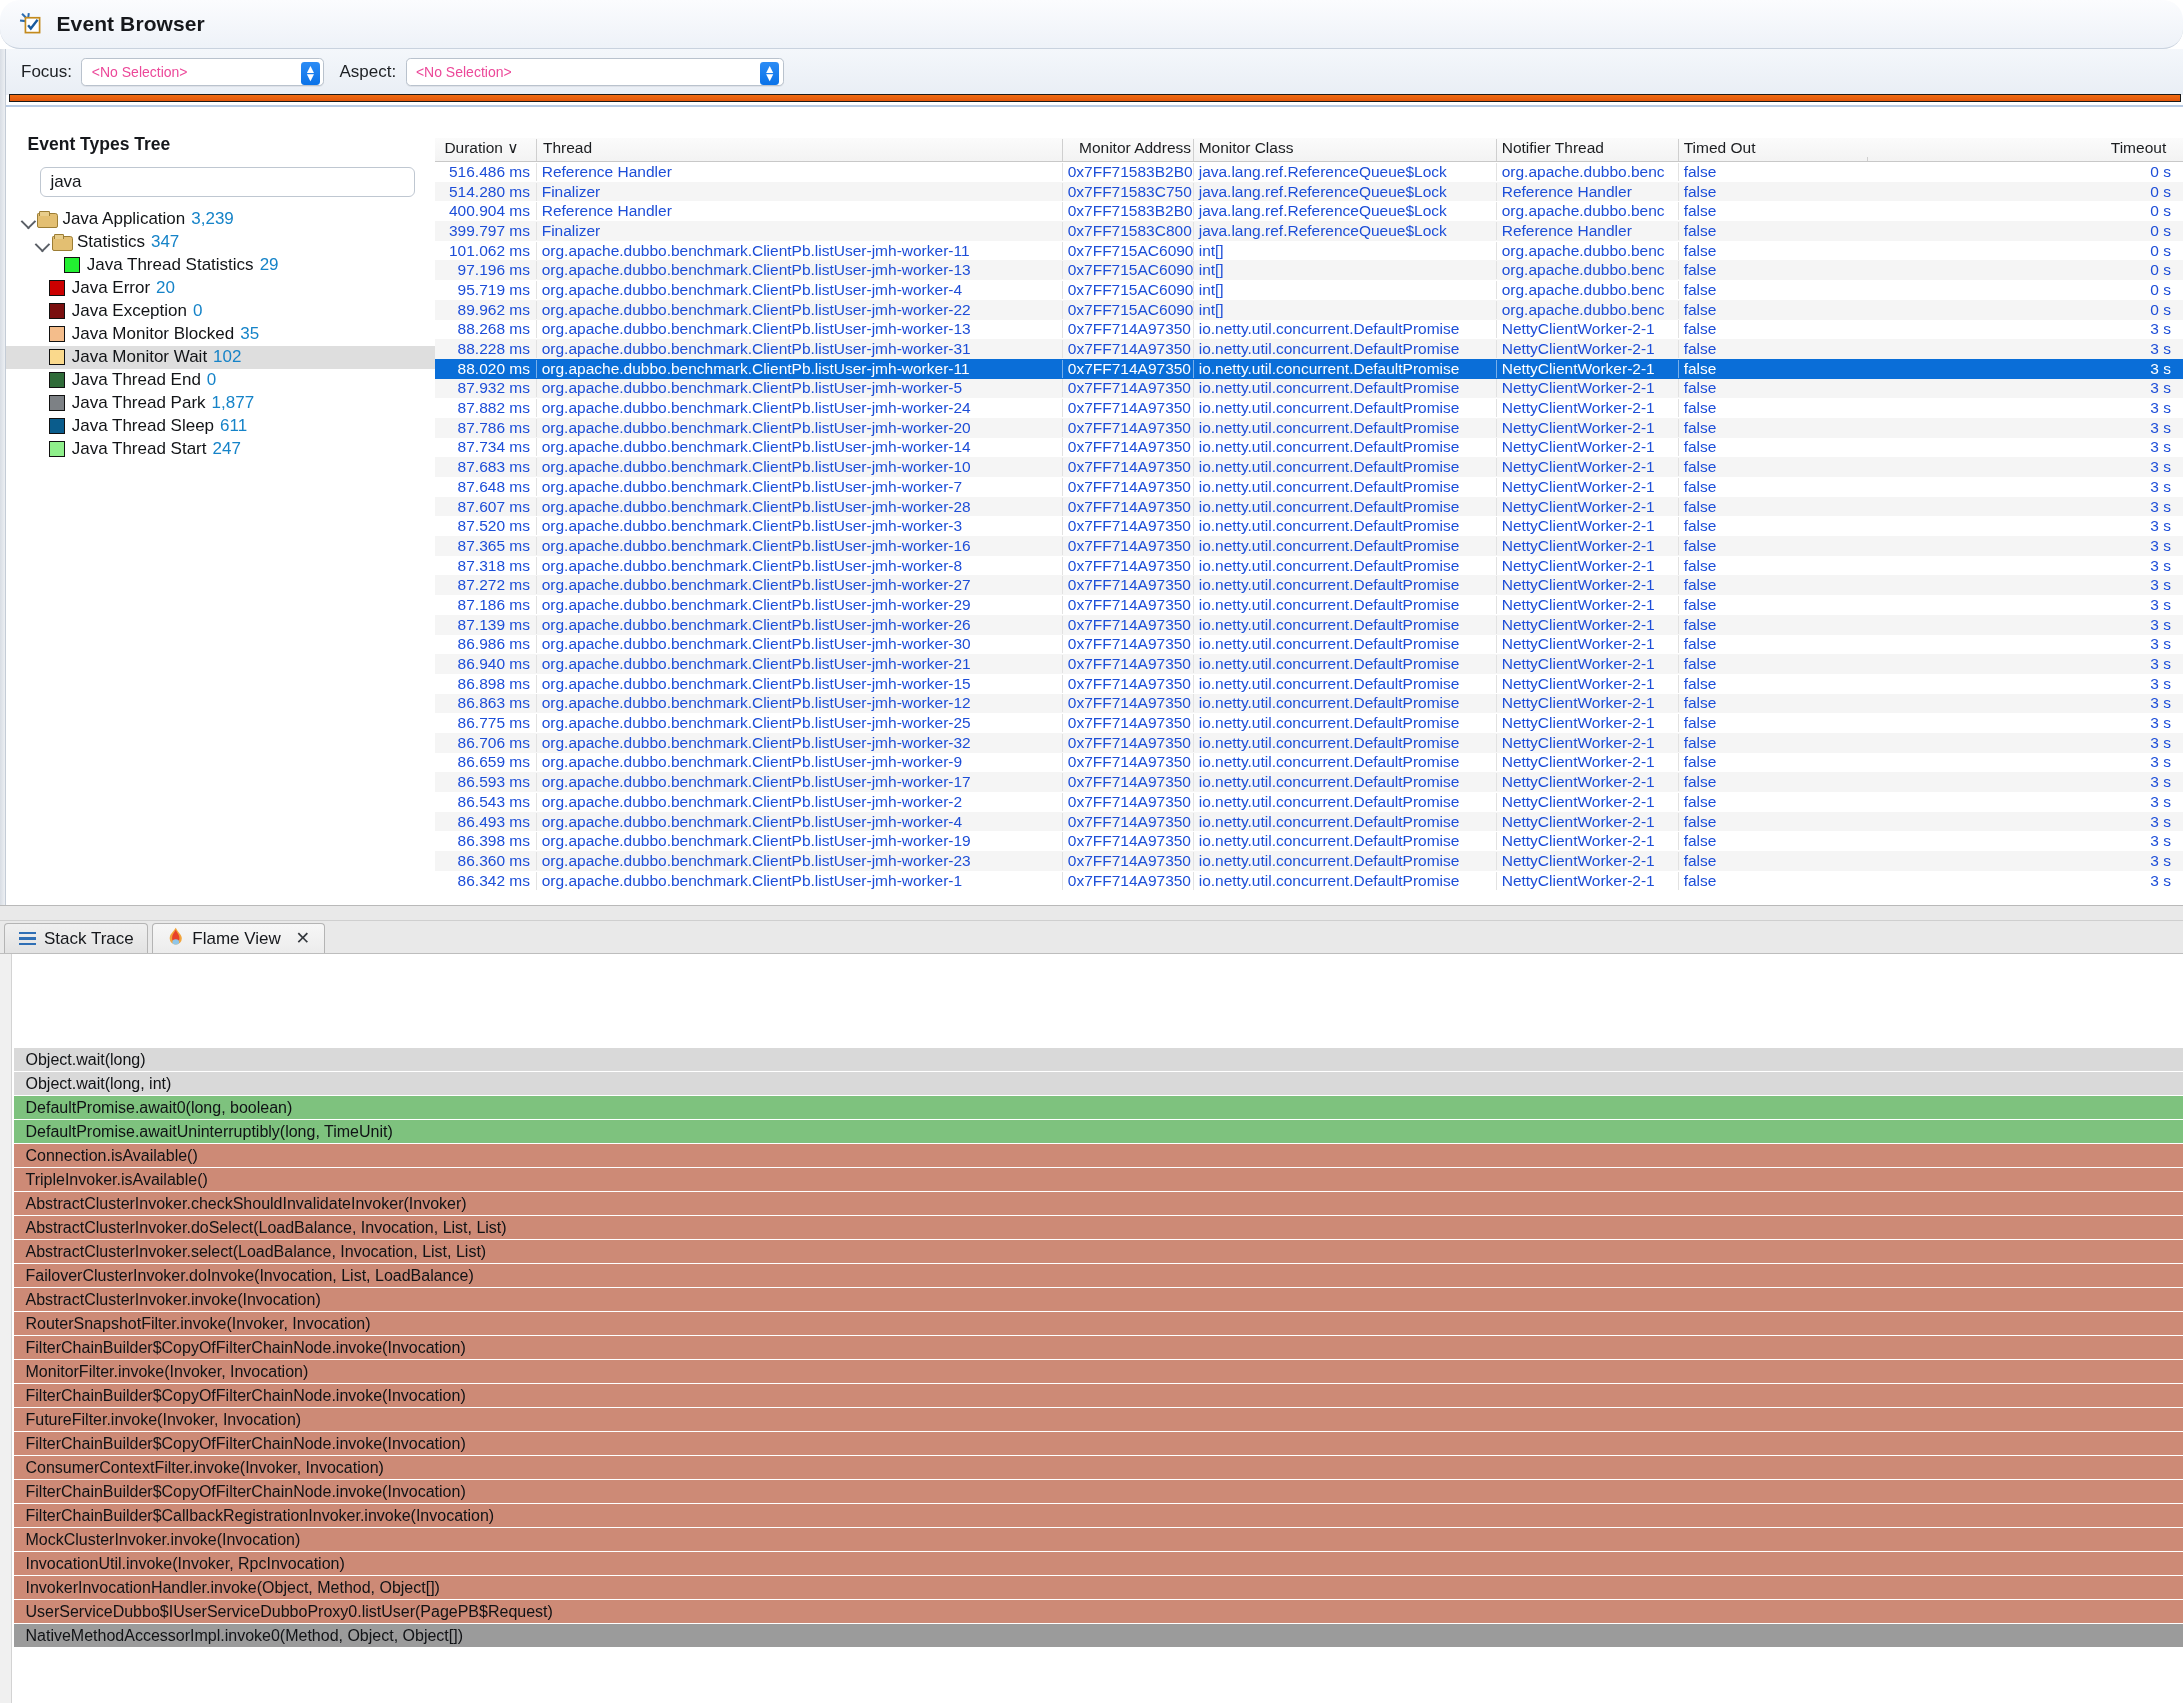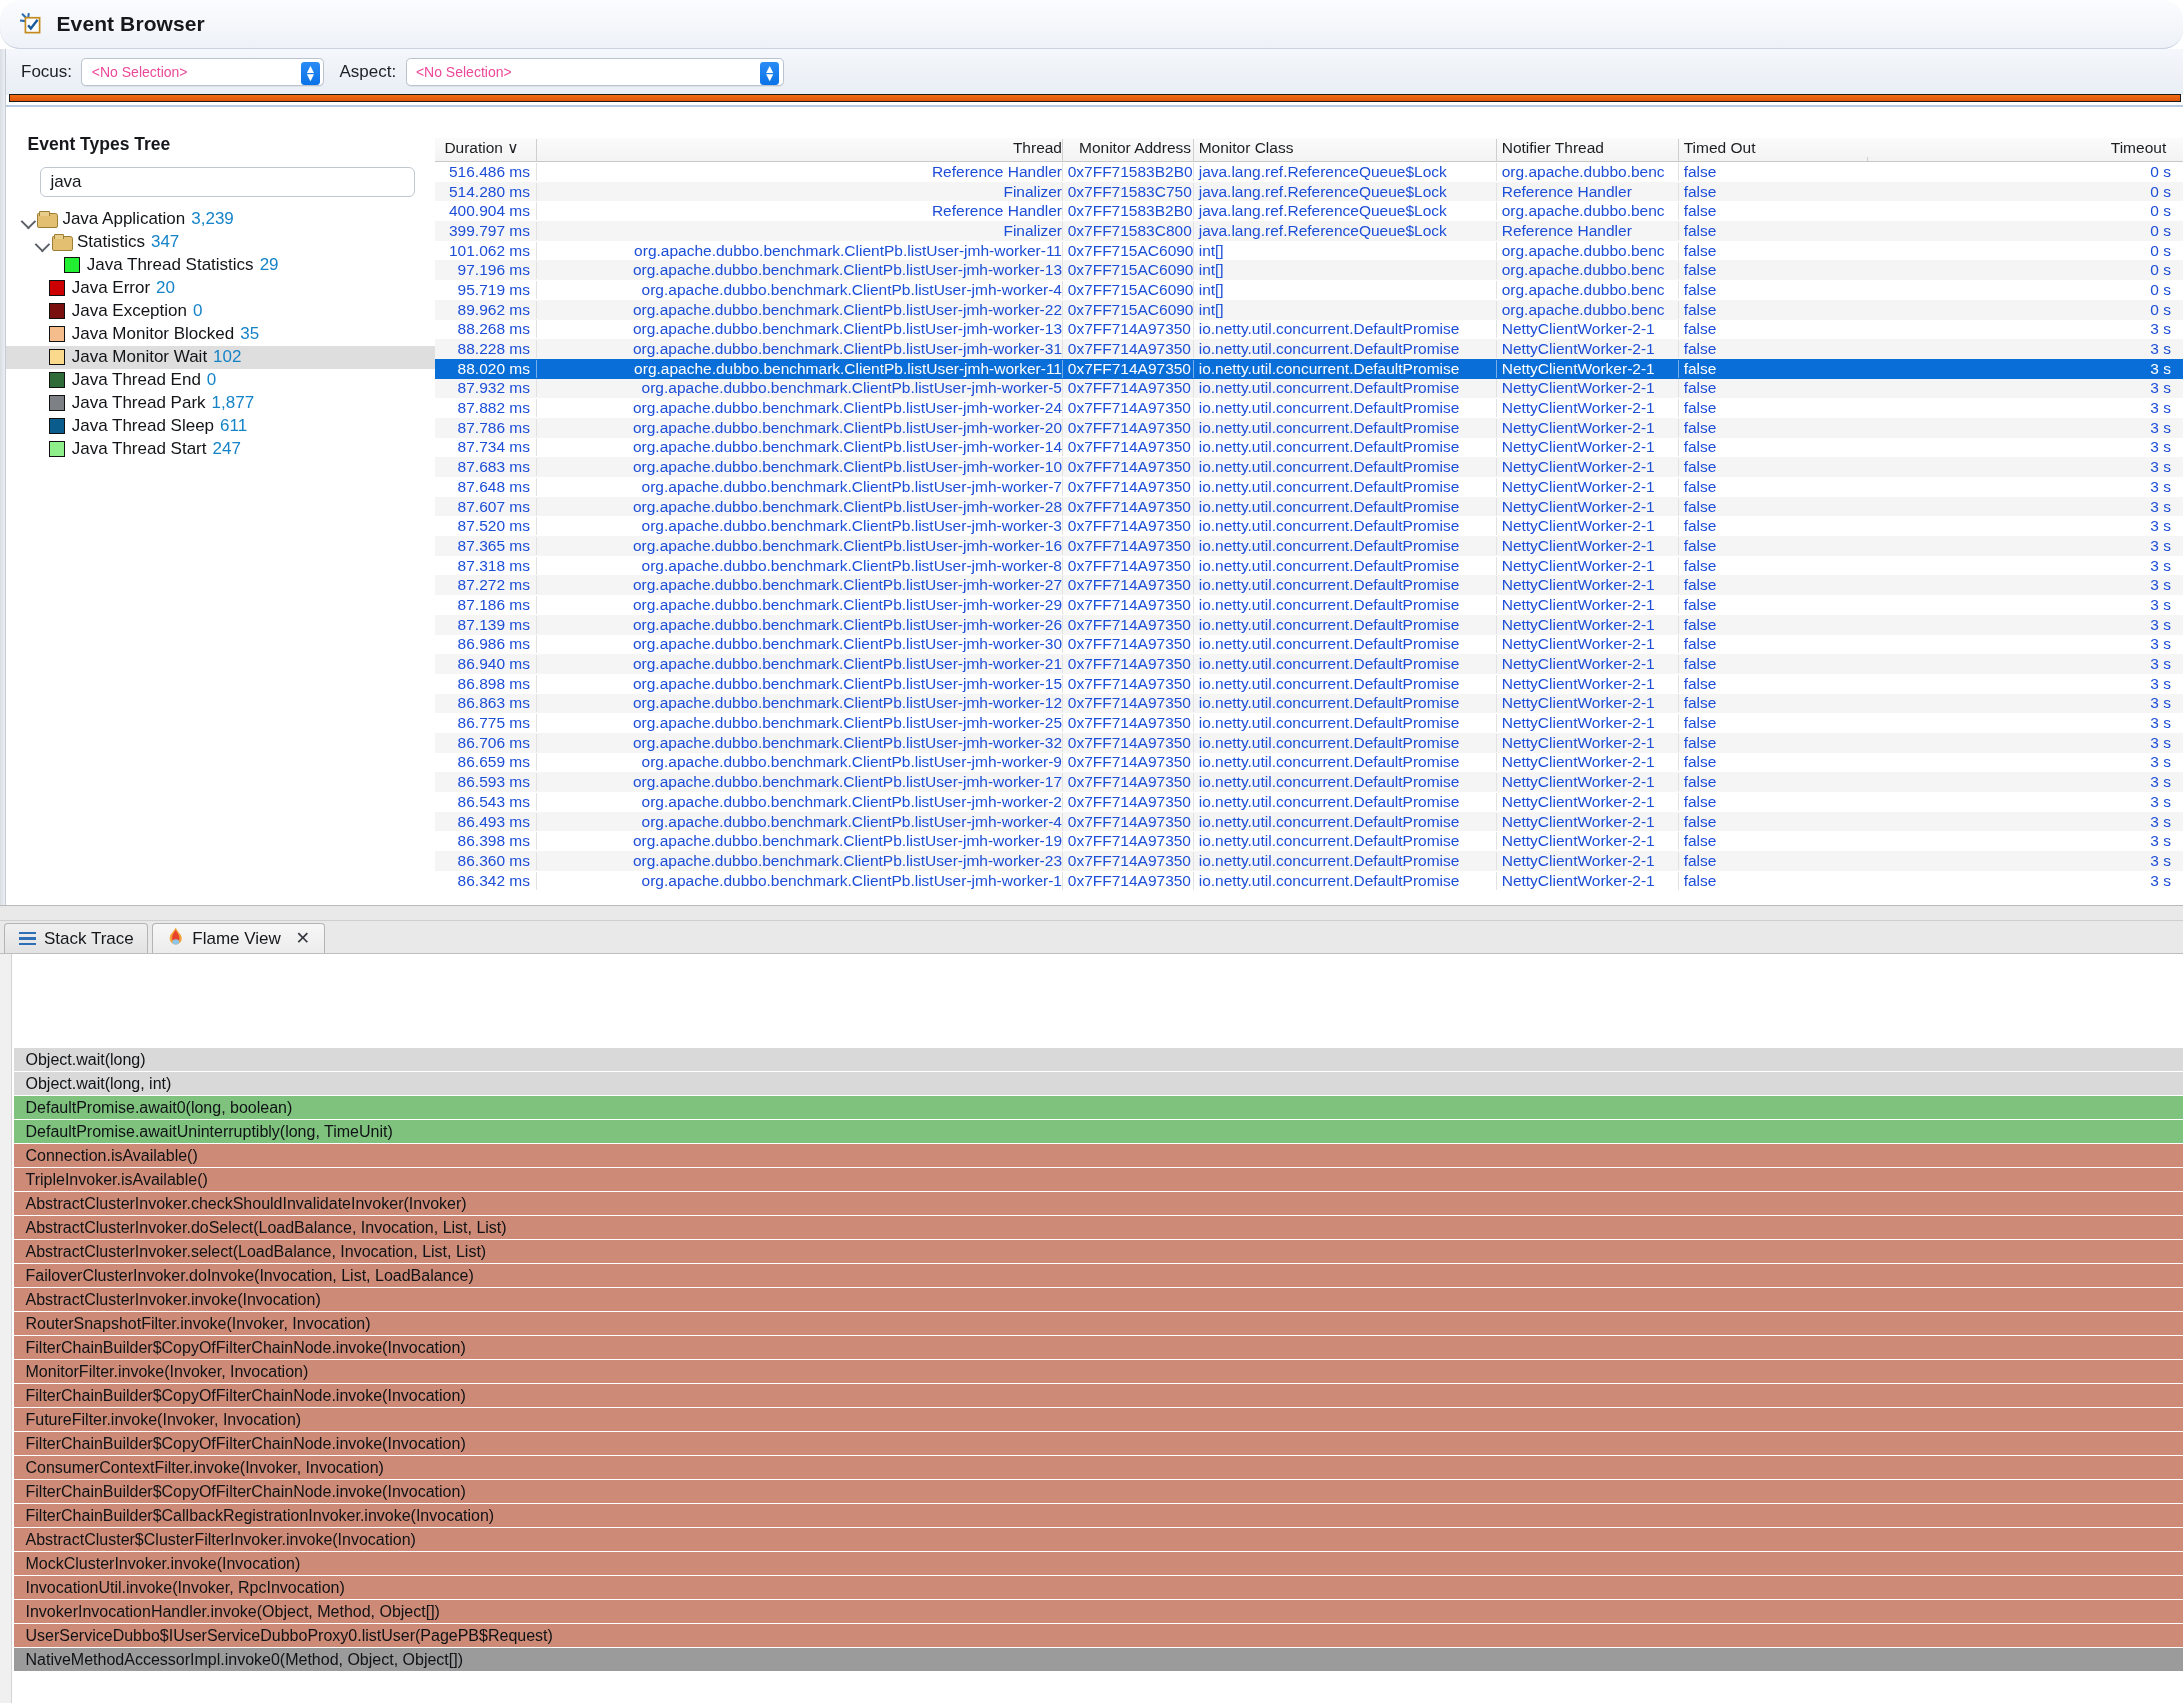--- a/index.html
+++ b/index.html
@@ -134,21 +134,21 @@
   .row.alt { background: #f5f5f5; }
   .row.selected { background: #0a6ed8; color: #ffffff; }
   .row .cd { text-align: right; padding-right: 6px; }
   .row .cl { padding-left: 4.7px; border-left: 0.7px solid #e2e2e2; overflow: hidden; }
   .row.selected .cl { border-left-color: rgba(255,255,255,.45); }
   .clip-top { position: absolute; left: 0; top: 0; width: 1748px; height: 6px;
     background: #ffffff; z-index: 5; }
 
   
   .c-dur  { width: 101px; }
-  .c-thr  { width: 526px; text-align: right; }
+  .c-thr  { width: 526px; }
   .c-mad  { width: 131px; text-align: right; padding-right: 2px; }
   .c-mcl  { width: 303px; }
   .c-ntf  { width: 182px; }
   .c-tmo  { width: 189px; }
   .c-gap  { width: 135px; }
   .c-tout { width: 175px; text-align: right; padding-right: 10.8px; }
 
   
   .splitter {
     position: absolute; left: 0; top: 905px; width: 2183px; height: 16px;
@@ -726,21 +726,20 @@
       <div class="frame" style="background: rgb(205, 138, 118); width: 100%;">AbstractClusterInvoker.invoke(Invocation)</div>
       <div class="frame" style="background: rgb(205, 138, 118); width: 100%;">RouterSnapshotFilter.invoke(Invoker, Invocation)</div>
       <div class="frame" style="background: rgb(205, 138, 118); width: 100%;">FilterChainBuilder$CopyOfFilterChainNode.invoke(Invocation)</div>
       <div class="frame" style="background: rgb(205, 138, 118); width: 100%;">MonitorFilter.invoke(Invoker, Invocation)</div>
       <div class="frame" style="background: rgb(205, 138, 118); width: 100%;">FilterChainBuilder$CopyOfFilterChainNode.invoke(Invocation)</div>
       <div class="frame" style="background: rgb(205, 138, 118); width: 100%;">FutureFilter.invoke(Invoker, Invocation)</div>
       <div class="frame" style="background: rgb(205, 138, 118); width: 100%;">FilterChainBuilder$CopyOfFilterChainNode.invoke(Invocation)</div>
       <div class="frame" style="background: rgb(205, 138, 118); width: 100%;">ConsumerContextFilter.invoke(Invoker, Invocation)</div>
       <div class="frame" style="background: rgb(205, 138, 118); width: 100%;">FilterChainBuilder$CopyOfFilterChainNode.invoke(Invocation)</div>
       <div class="frame" style="background: rgb(205, 138, 118); width: 100%;">FilterChainBuilder$CallbackRegistrationInvoker.invoke(Invocation)</div>
-      <div class="frame" style="background: rgb(205, 138, 118); width: 100%;">AbstractCluster$ClusterFilterInvoker.invoke(Invocation)</div>
       <div class="frame" style="background: rgb(205, 138, 118); width: 100%;">MockClusterInvoker.invoke(Invocation)</div>
       <div class="frame" style="background: rgb(205, 138, 118); width: 100%;">InvocationUtil.invoke(Invoker, RpcInvocation)</div>
       <div class="frame" style="background: rgb(205, 138, 118); width: 100%;">InvokerInvocationHandler.invoke(Object, Method, Object[])</div>
       <div class="frame" style="background: rgb(205, 138, 118); width: 100%;">UserServiceDubbo$IUserServiceDubboProxy0.listUser(PagePB$Request)</div>
       <div class="frame" style="background: rgb(155, 155, 155); width: 100%;">NativeMethodAccessorImpl.invoke0(Method, Object, Object[])</div>
     </div>
 </div>
 
 
 </body></html>

